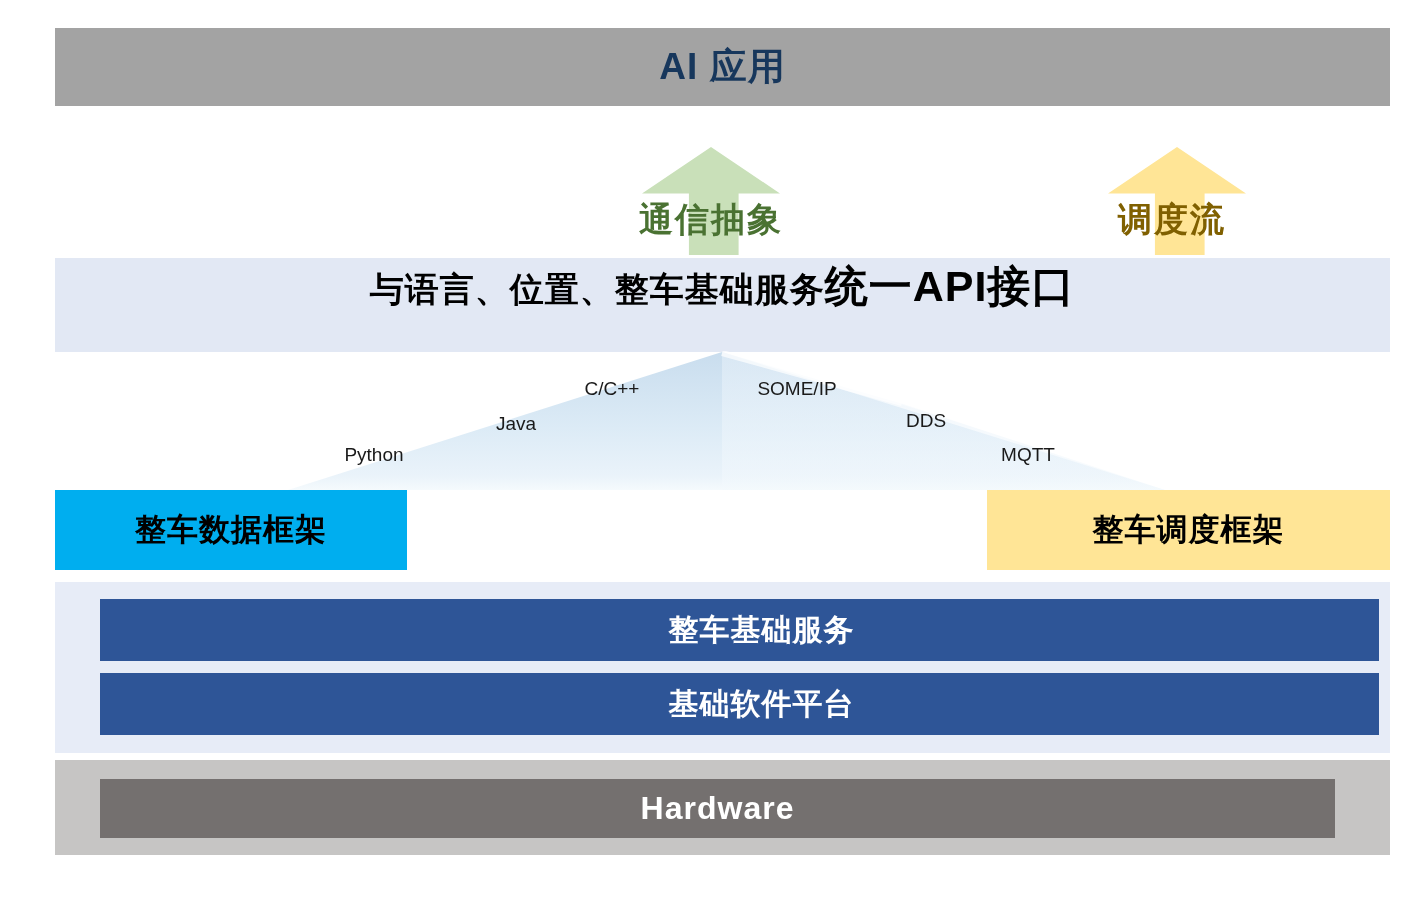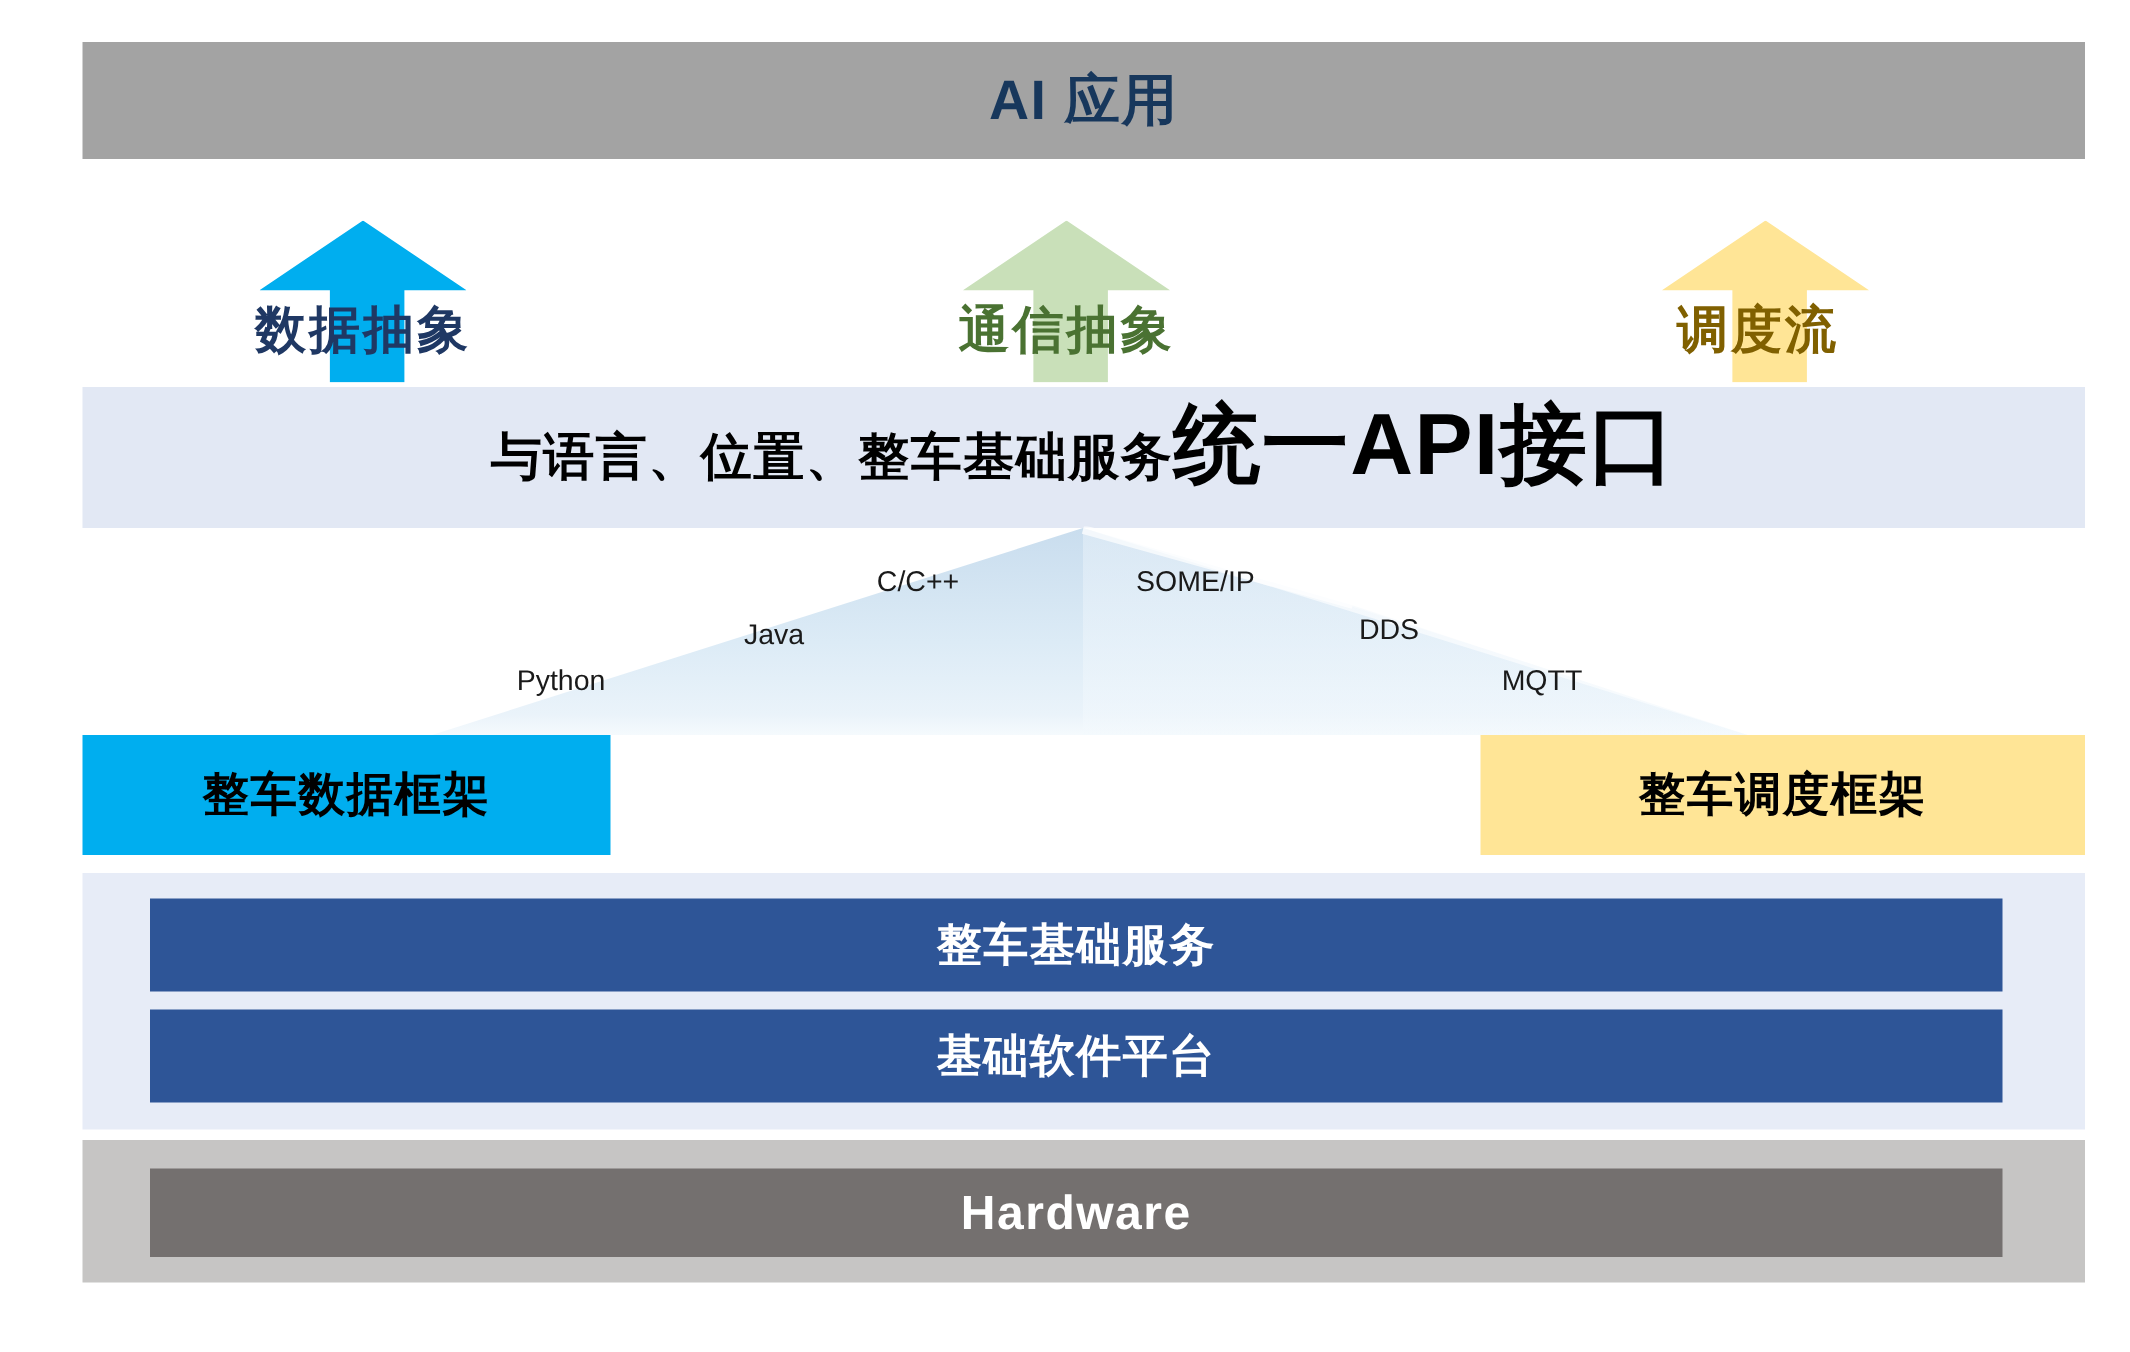--- a/index.html
+++ b/index.html
@@ -38,21 +38,21 @@
   .arrow-label.t2{color:#4a7232;}
   .arrow-label.t3{color:#806000;left:10px;}
   
   .api-bar{
     position:absolute;left:55px;top:258px;width:1335px;height:94px;
     background:#e2e8f4;
     display:flex;align-items:baseline;justify-content:center;
     color:#000;
   }
   .api-bar .prefix{font-size:34px;font-weight:bold;letter-spacing:1px;}
-  .api-bar .emphasis{font-size:58px;font-weight:bold;letter-spacing:1px;}
+  .api-bar .emphasis{font-size:43px;font-weight:bold;letter-spacing:1px;}
   
   .mountain{position:absolute;left:260px;top:351px;width:920px;height:140px;}
   
   .lang{
     position:absolute;transform:translateX(-50%);
     font-size:19px;color:#1a1a1a;white-space:nowrap;
   }
   .lang.l0{left:374px;top:444px;}
   .lang.l1{left:516px;top:413px;}
   .lang.l2{left:612px;top:378px;}
@@ -70,21 +70,21 @@
   .framework.b3{left:987px;width:403px;background:#ffe596;}
   
   .base-container{
     position:absolute;left:55px;top:582px;width:1335px;height:171px;
     background:#e7ecf7;
   }
   .base-bar{
     position:absolute;left:45px;width:1235px;height:62px;
     background:#2e5597;
     display:flex;align-items:center;justify-content:center;
-    font-size:30px;font-weight:bold;color:#ffffff;letter-spacing:1px;
+    font-size:30px;font-weight:bold;color:#ffffff;letter-spacing:1px;padding-left:44px;
   }
   .base-bar.r1{top:17px;}
   .base-bar.r2{top:91px;}
   
   .hw-container{
     position:absolute;left:55px;top:760px;width:1335px;height:95px;
     background:#c6c5c4;
   }
   .hw-bar{
     position:absolute;left:45px;top:19px;width:1235px;height:59px;
@@ -95,24 +95,20 @@
 </style>
 </head>
 <body>
 
 <div class="canvas">
 
   <div class="top-bar">
     <span>AI 应用</span>
   </div>
 
-  <div class="arrow-group g1">
-    <div class="arrow-shape f1"></div>
-    <div class="arrow-label t1">数据抽象</div>
-  </div>
   <div class="arrow-group g2">
     <div class="arrow-shape f2"></div>
     <div class="arrow-label t2">通信抽象</div>
   </div>
   <div class="arrow-group g3">
     <div class="arrow-shape f3"></div>
     <div class="arrow-label t3">调度流</div>
   </div>
 
   <div class="api-bar">

